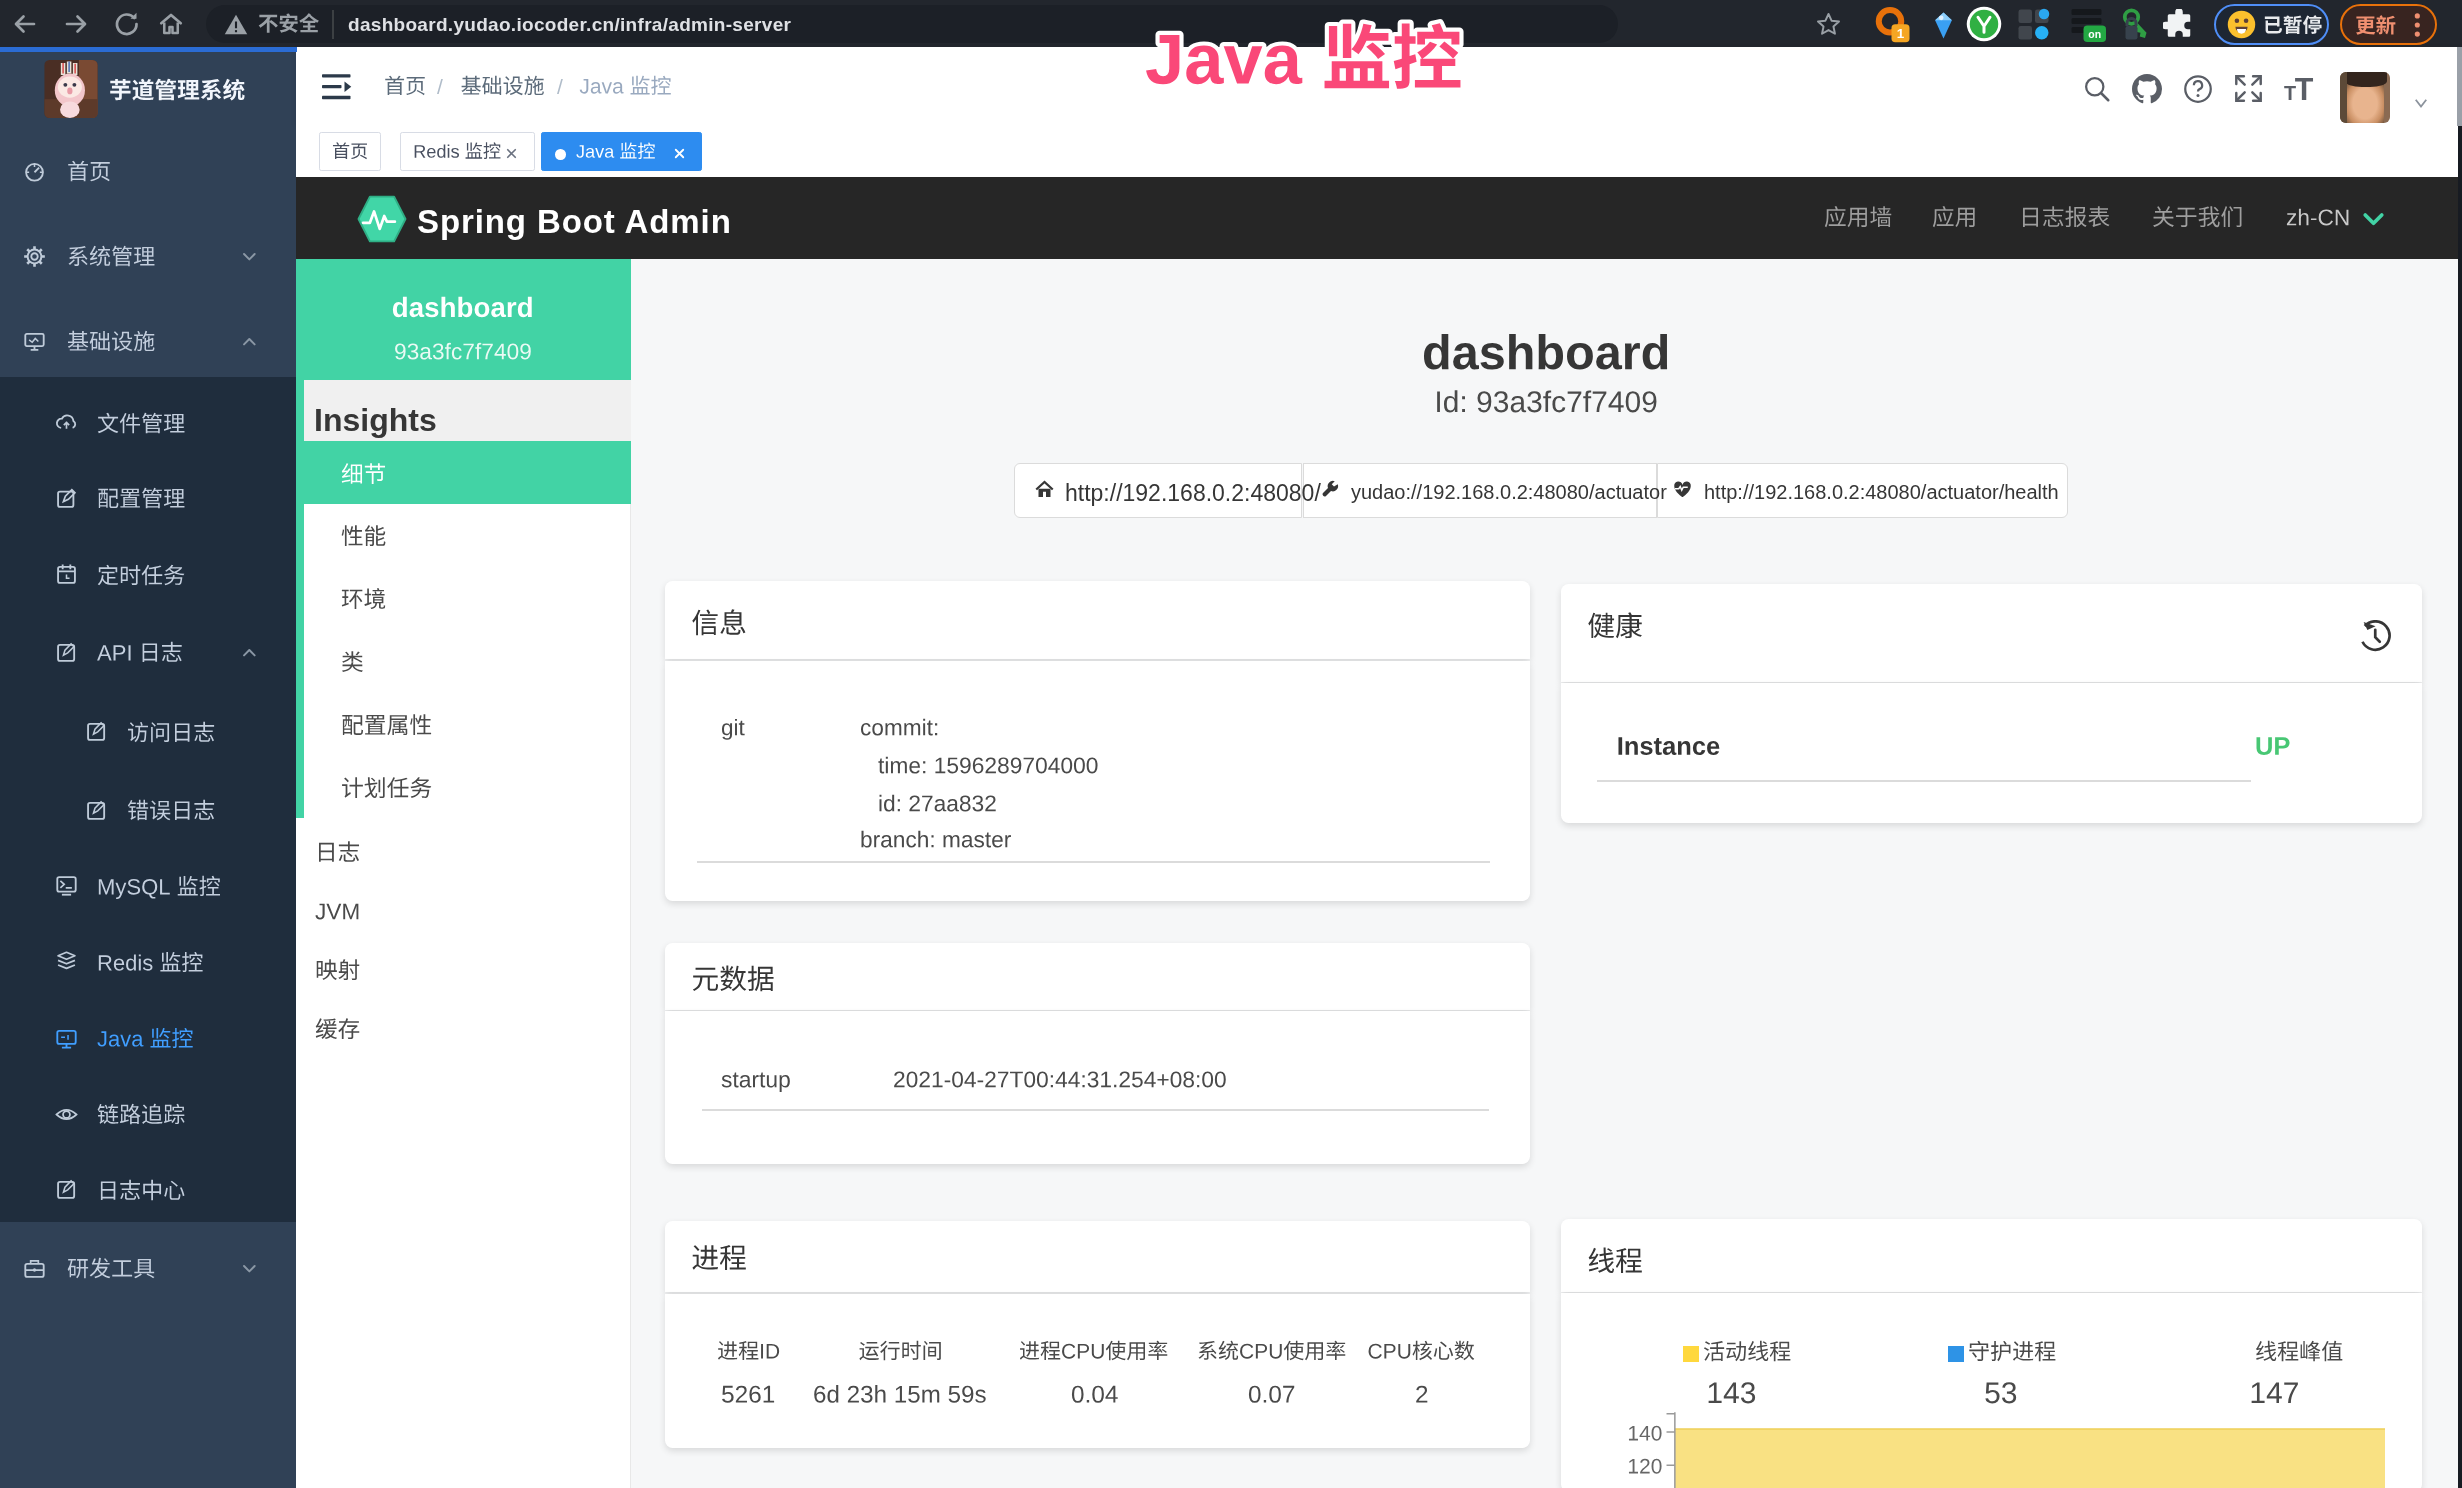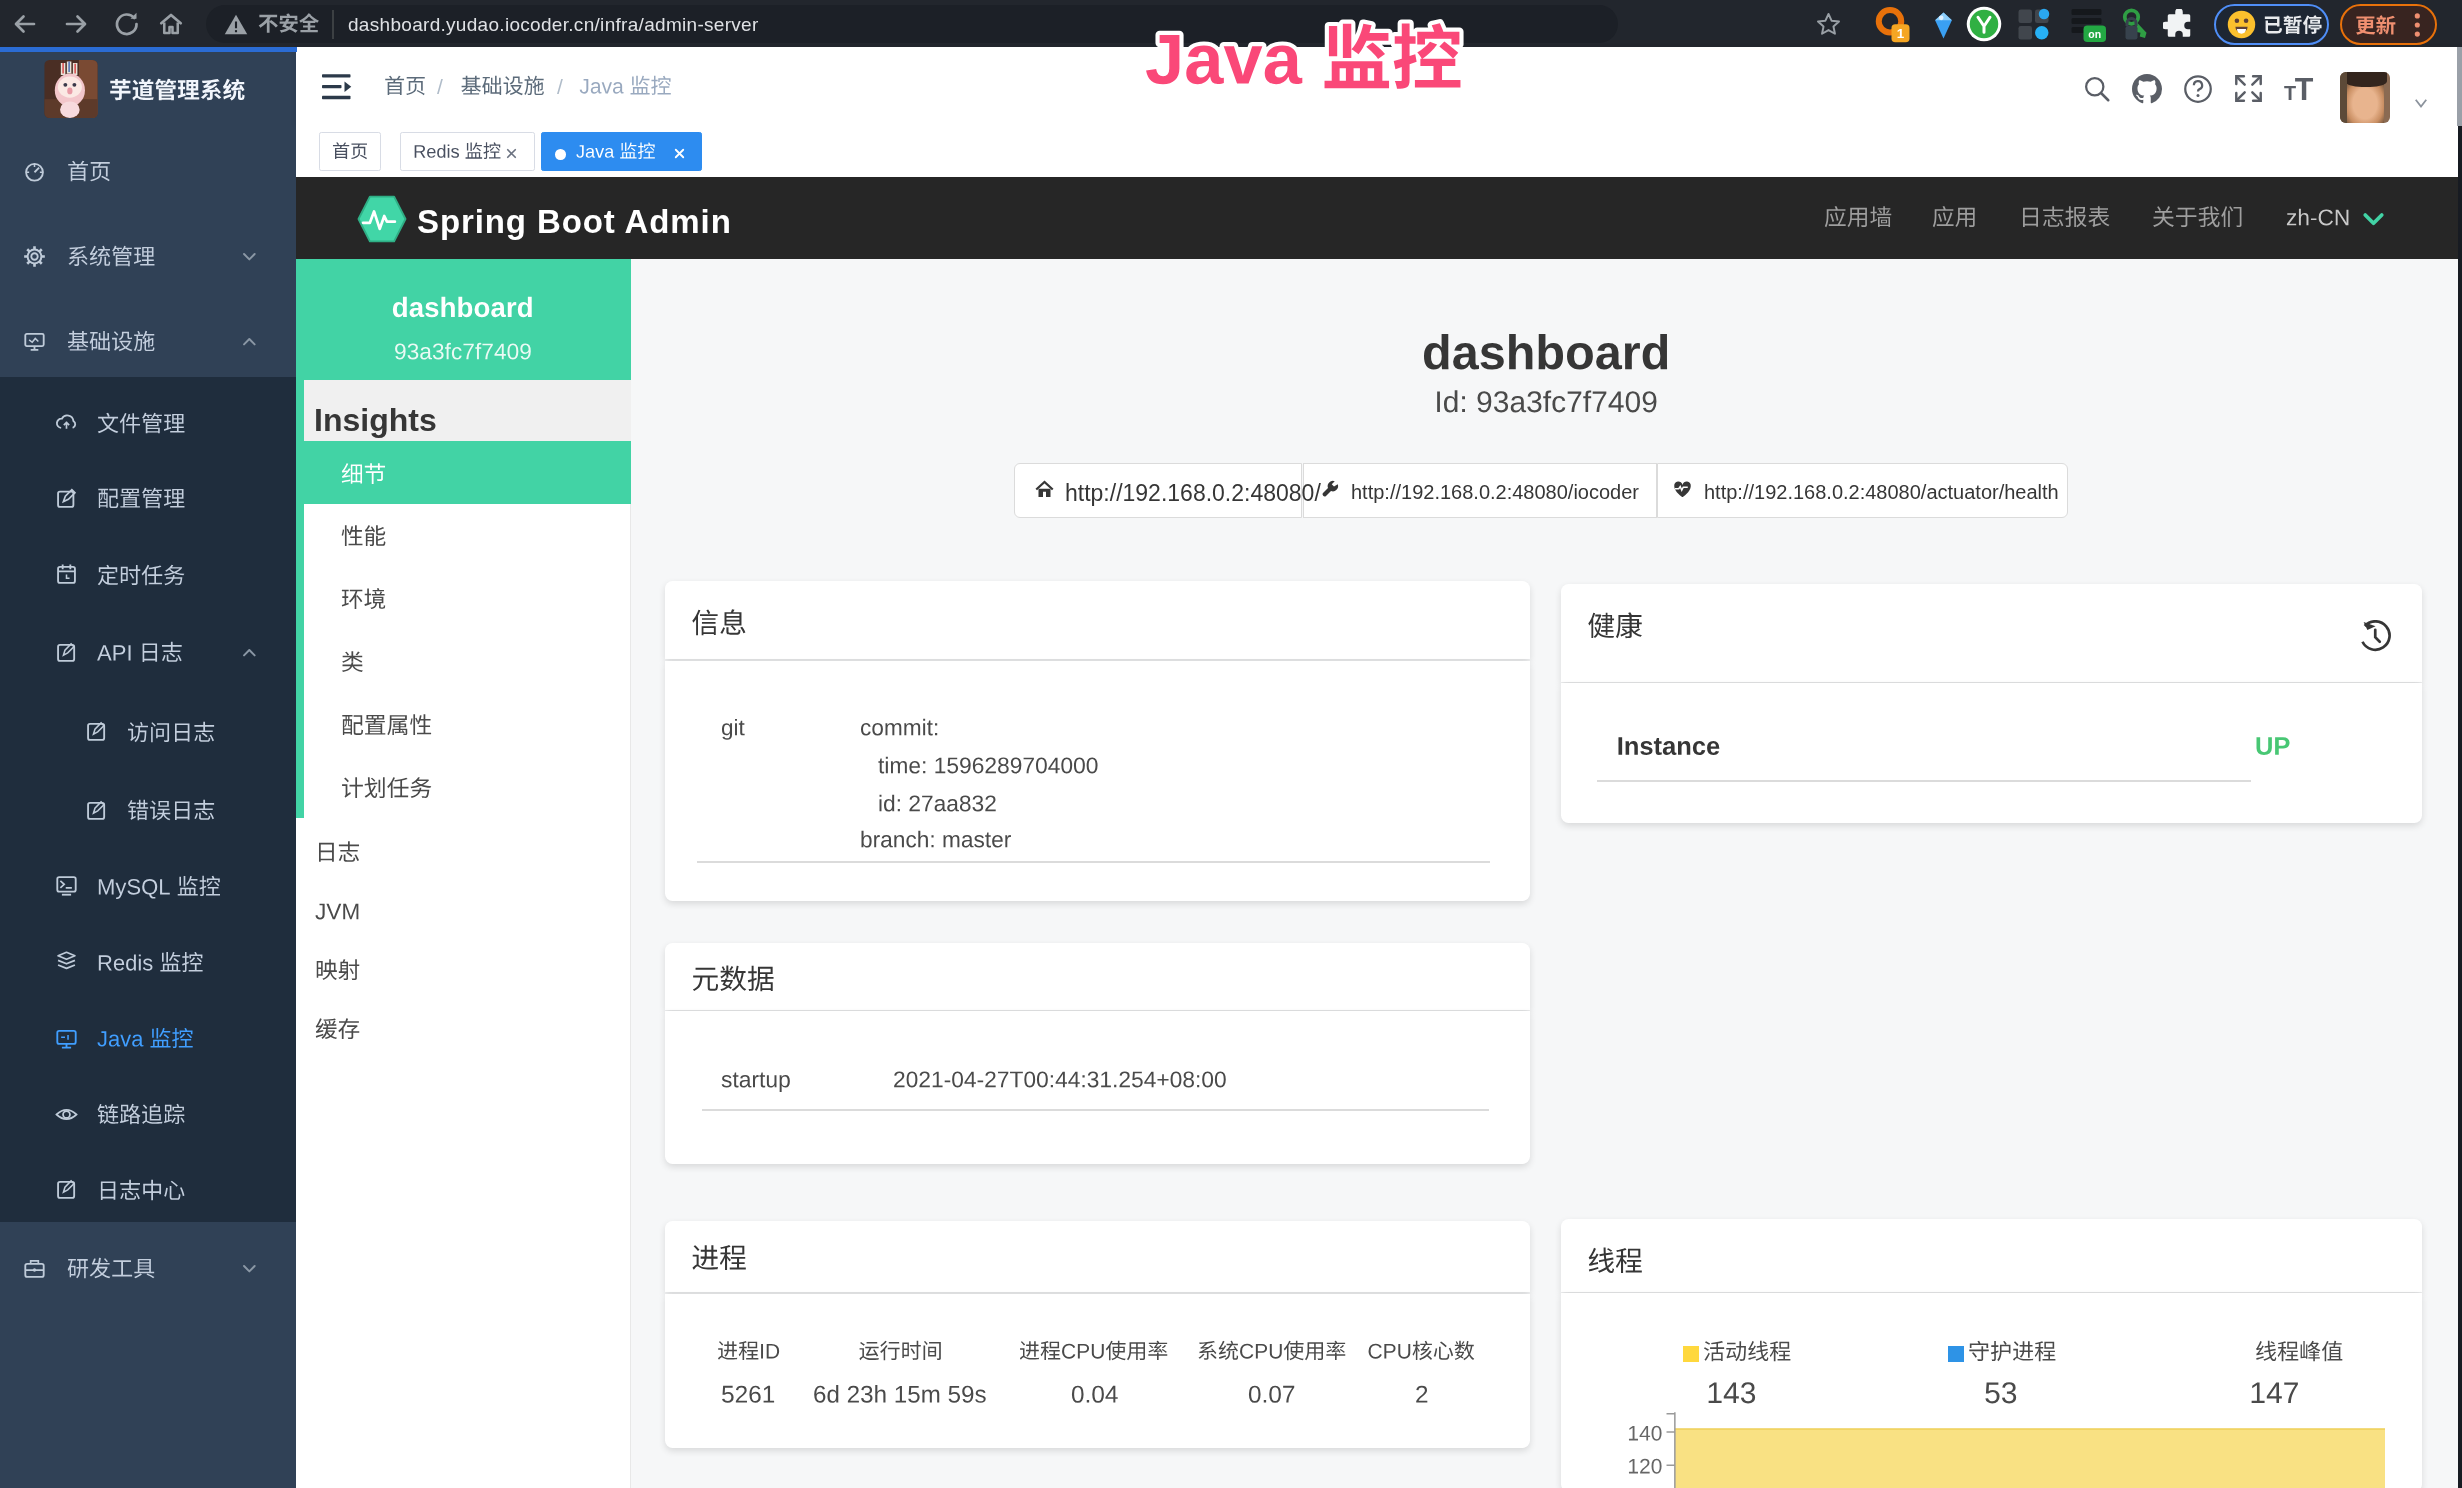--- a/index.html
+++ b/index.html
@@ -25,21 +25,21 @@
 <div class="abs" style="left:206px;top:5.3px;width:1412px;height:38px;background:#1c2027;border-radius:19px"></div>
 <svg class="abs" style="left:224px;top:13px" width="24" height="23" viewBox="0 0 32 30">
     <path d="M16 2L31 28H1z" fill="#9aa0a6"></path>
     <rect x="14.6" y="11" width="2.8" height="9" fill="#1c2027"></rect>
     <rect x="14.6" y="22.5" width="2.8" height="2.8" fill="#1c2027"></rect>
   </svg>
 <svg class="t" style="left:258px;top:11.4px;" width="62" height="26.5" viewBox="0 0 82 35">
     <path d="M1.8 -21.1V-17.8H12.6C10.1 -13.7 5.8 -9.5 0.9 -7.1C1.6 -6.4 2.6 -5.1 3.1 -4.2C6.4 -5.9 9.3 -8.2 11.7 -10.9V2.4H15.3V-11.7C18.2 -9.4 21.9 -6.4 23.6 -4.3L26.3 -6.8C24.4 -9 20.2 -12.1 17.3 -14.2L15.3 -12.5V-15.3C15.8 -16.1 16.4 -17 16.8 -17.8H25.3V-21.1Z M37.5 -22.2C37.9 -21.6 38.2 -20.8 38.5 -20H29.1V-14H32.4V-17H48.5V-14H52V-20H42.4C42 -21 41.4 -22.1 40.9 -23ZM43.9 -9.4C43.2 -7.9 42.3 -6.6 41.2 -5.5C39.7 -6 38.2 -6.6 36.8 -7C37.2 -7.8 37.7 -8.6 38.2 -9.4ZM31.6 -5.7C33.6 -5 35.9 -4.2 38.1 -3.3C35.6 -1.9 32.4 -1.1 28.7 -0.6C29.3 0.1 30.2 1.6 30.6 2.4C35 1.6 38.7 0.3 41.7 -1.7C44.9 -0.3 47.8 1.2 49.7 2.5L52.4 -0.3C50.4 -1.5 47.5 -2.9 44.4 -4.2C45.7 -5.6 46.8 -7.3 47.7 -9.4H52.5V-12.4H39.9C40.4 -13.6 41 -14.7 41.4 -15.7L37.8 -16.4C37.3 -15.2 36.6 -13.8 35.9 -12.4H28.6V-9.4H34.2C33.4 -8.1 32.5 -6.8 31.8 -5.8Z M66.9 -23.2C64.2 -19 59.3 -15.5 54.4 -13.4C55.2 -12.7 56.2 -11.6 56.6 -10.7C57.5 -11.2 58.4 -11.6 59.2 -12.2V-10.3H65.8V-7.2H59.6V-4.4H65.8V-1.1H56.1V1.8H79.1V-1.1H69.2V-4.4H75.6V-7.2H69.2V-10.3H75.9V-12C76.7 -11.6 77.6 -11.1 78.5 -10.6C78.9 -11.6 79.8 -12.7 80.6 -13.4C76.3 -15.3 72.5 -17.7 69.3 -21.1L69.8 -21.8ZM60.9 -13.2C63.3 -14.8 65.6 -16.7 67.5 -18.8C69.6 -16.6 71.7 -14.7 74.1 -13.2Z" fill="#9aa0a6" transform="translate(0,26.2)"></path>
   </svg>
 <div class="abs" style="left:332px;top:10px;width:1.5px;height:29px;background:#3c4043"></div>
-<div class="t " style="font-size:19px;color:#dfe1e5;font-weight:400;letter-spacing:0.3px;left:348px;top:13px;">dashboard.yudao.iocoder.cn/infra/admin-server</div>
+<div class="t " style="font-size:19px;color:#dfe1e5;font-weight:700;letter-spacing:0.3px;left:348px;top:13px;">dashboard.yudao.iocoder.cn/infra/admin-server</div>
 <svg class="abs" style="left:1815px;top:10.6px" width="27" height="27" viewBox="0 0 36 36">
     <path d="M18 4l4.1 8.9 9.9 1.1-7.4 6.6 2 9.7L18 25.4 9.4 30.3l2-9.7L4 14l9.9-1.1z" fill="none" stroke="#9aa0a6" stroke-width="2.6" stroke-linejoin="round"></path>
   </svg>
 <svg class="abs" style="left:1872px;top:6px" width="39" height="38" viewBox="0 0 52 50">
     <circle cx="24" cy="20" r="15" fill="none" stroke="#e8710a" stroke-width="8"></circle>
     <rect x="26" y="24" width="24" height="24" rx="5" fill="#f5a623"></rect>
     <text x="38" y="42" font-size="18" font-weight="bold" fill="#fff" text-anchor="middle" font-family="Liberation Sans">1</text>
   </svg>
 <svg class="abs" style="left:1932px;top:10.6px" width="23" height="29" viewBox="0 0 30 38">
     <path d="M15 2l11 10-11 24L4 12z" fill="#3aa0f3"></path>
@@ -395,21 +395,21 @@
 <div class="abs" style="left:1304px;top:463px;width:354px;height:55px;background:#fff;border:1.5px solid #dbdbdb;margin-left:-1.5px"></div>
 <div class="abs" style="left:1658px;top:463px;width:411px;height:55px;background:#fff;border:1.5px solid #dbdbdb;border-radius:0 6px 6px 0;margin-left:-1.5px"></div>
 <svg class="abs" width="21" height="21" viewBox="0 0 28 28" style="left:1034px;top:479px">
     <path d="M3 14L14 4l11 10" fill="none" stroke="#363636" stroke-width="3"></path>
     <path d="M6 13v11h6v-7h4v7h6V13" fill="#363636"></path>
   </svg>
 <div class="t" style="left:1065px;top:479px;font-size:23px;color:#363636">http://192.168.0.2:48080/</div>
 <svg class="abs" width="21" height="21" viewBox="0 0 28 28" style="left:1319px;top:479px">
     <path d="M24 5a7 7 0 0 1-9 9L8 21a3 3 0 0 1-4-4l7-7a7 7 0 0 1 9-9l-4 4 3 3z" fill="#363636" transform="translate(1,2)"></path>
   </svg>
-<div class="t" style="left:1351px;top:479px;font-size:20px;color:#363636">http://192.168.0.2:48080/iocoder</div>
+<div class="t" style="left:1351px;top:479px;font-size:20px;color:#363636">yudao://192.168.0.2:48080/actuator</div>
 <svg class="abs" width="21" height="21" viewBox="0 0 28 28" style="left:1672px;top:479px">
     <path d="M14 24S3 17 3 9.5A5.5 5.5 0 0 1 14 8a5.5 5.5 0 0 1 11 1.5C25 17 14 24 14 24z" fill="#363636"></path>
     <path d="M4 13h5l2-3 2 5 2-4h6" stroke="#fff" stroke-width="2" fill="none"></path>
   </svg>
 <div class="t" style="left:1704px;top:479px;font-size:20px;color:#363636">http://192.168.0.2:48080/actuator/health</div>
 <div class="abs" style="left:665px;top:581px;width:865px;height:78px;background:#fff;border-radius:7.6px 7.6px 0 0;box-shadow:0 3px 7.6px rgba(10,10,10,.12)"></div>
 <div class="abs" style="left:665px;top:661px;width:865px;height:240px;background:#fff;border-radius:0 0 7.6px 7.6px;box-shadow:0 3px 7.6px rgba(10,10,10,.12)"></div>
 <svg class="t" style="left:691px;top:606px;" width="57" height="36" viewBox="0 0 75 48">
     <path d="M14.1 -19.6V-17.4H32.2V-19.6ZM14.1 -14.4V-12.1H32.2V-14.4ZM11.5 -25V-22.6H35V-25ZM20 -30.2C21 -28.6 22.1 -26.5 22.6 -25.2L25.1 -26.3C24.6 -27.6 23.5 -29.6 22.4 -31.1ZM13.7 -9V3H16.1V1.5H30V2.8H32.5V-9ZM16.1 -0.8V-6.7H30V-0.8ZM9.5 -30.9C7.6 -25.3 4.5 -19.8 1.2 -16.2C1.7 -15.5 2.5 -14.2 2.7 -13.6C4 -14.9 5.1 -16.6 6.3 -18.3V3.1H8.8V-22.8C10 -25.2 11.1 -27.7 12 -30.2Z M46.8 -20.3H64V-17.4H46.8ZM46.8 -15.2H64V-12.2H46.8ZM46.8 -25.4H64V-22.5H46.8ZM46.7 -7.5V-1.4C46.7 1.5 47.8 2.3 52.1 2.3C53 2.3 59.7 2.3 60.6 2.3C64.2 2.3 65.2 1.2 65.5 -3.6C64.8 -3.7 63.6 -4.1 62.9 -4.6C62.8 -0.8 62.5 -0.3 60.5 -0.3C59 -0.3 53.4 -0.3 52.3 -0.3C49.9 -0.3 49.5 -0.4 49.5 -1.5V-7.5ZM65.2 -7.1C66.9 -4.8 68.7 -1.6 69.3 0.4L72 -0.7C71.3 -2.8 69.4 -5.9 67.7 -8.1ZM42.5 -7.5C41.6 -5.2 40.1 -2 38.7 0L41.2 1.2C42.6 -0.9 43.9 -4.2 44.8 -6.5ZM52.5 -8.9C54.4 -7.1 56.5 -4.7 57.5 -3L59.7 -4.4C58.7 -6 56.6 -8.4 54.7 -10H66.8V-27.6H55.7C56.3 -28.6 56.9 -29.7 57.5 -30.9L54.2 -31.4C53.9 -30.4 53.3 -28.9 52.8 -27.6H44.2V-10H54.5Z" fill="#363636" transform="translate(0,35.9)"></path>
   </svg>

